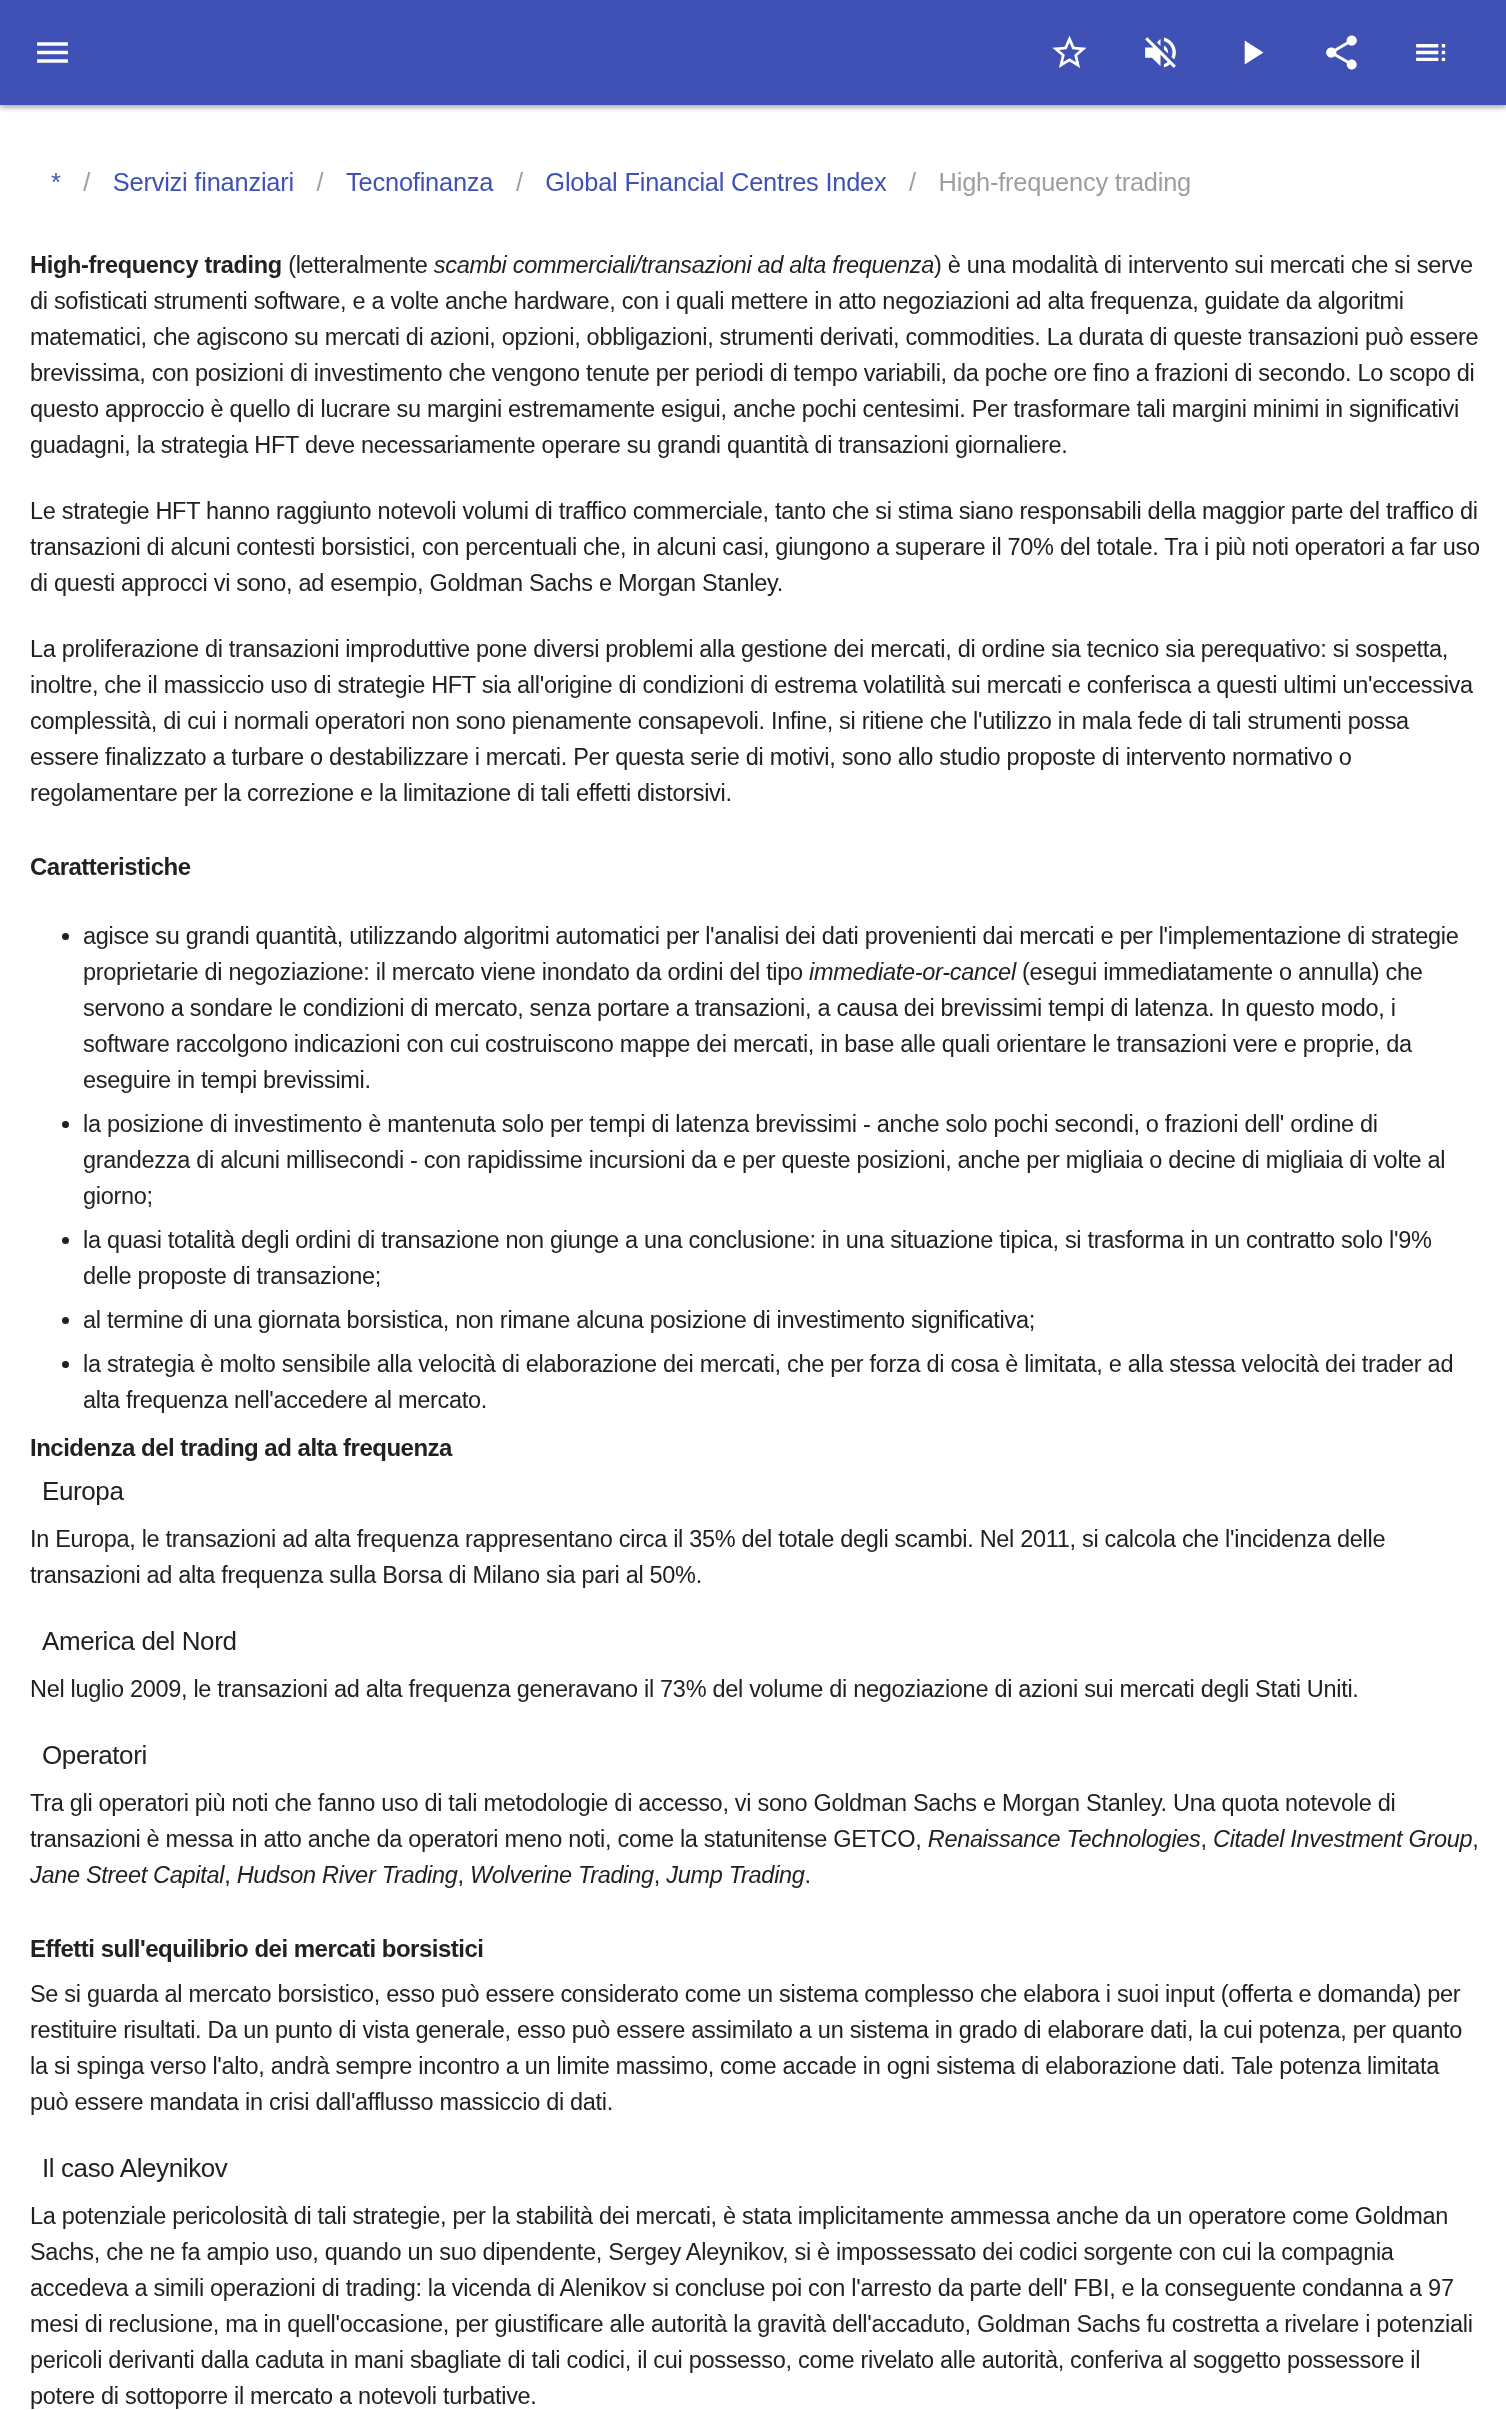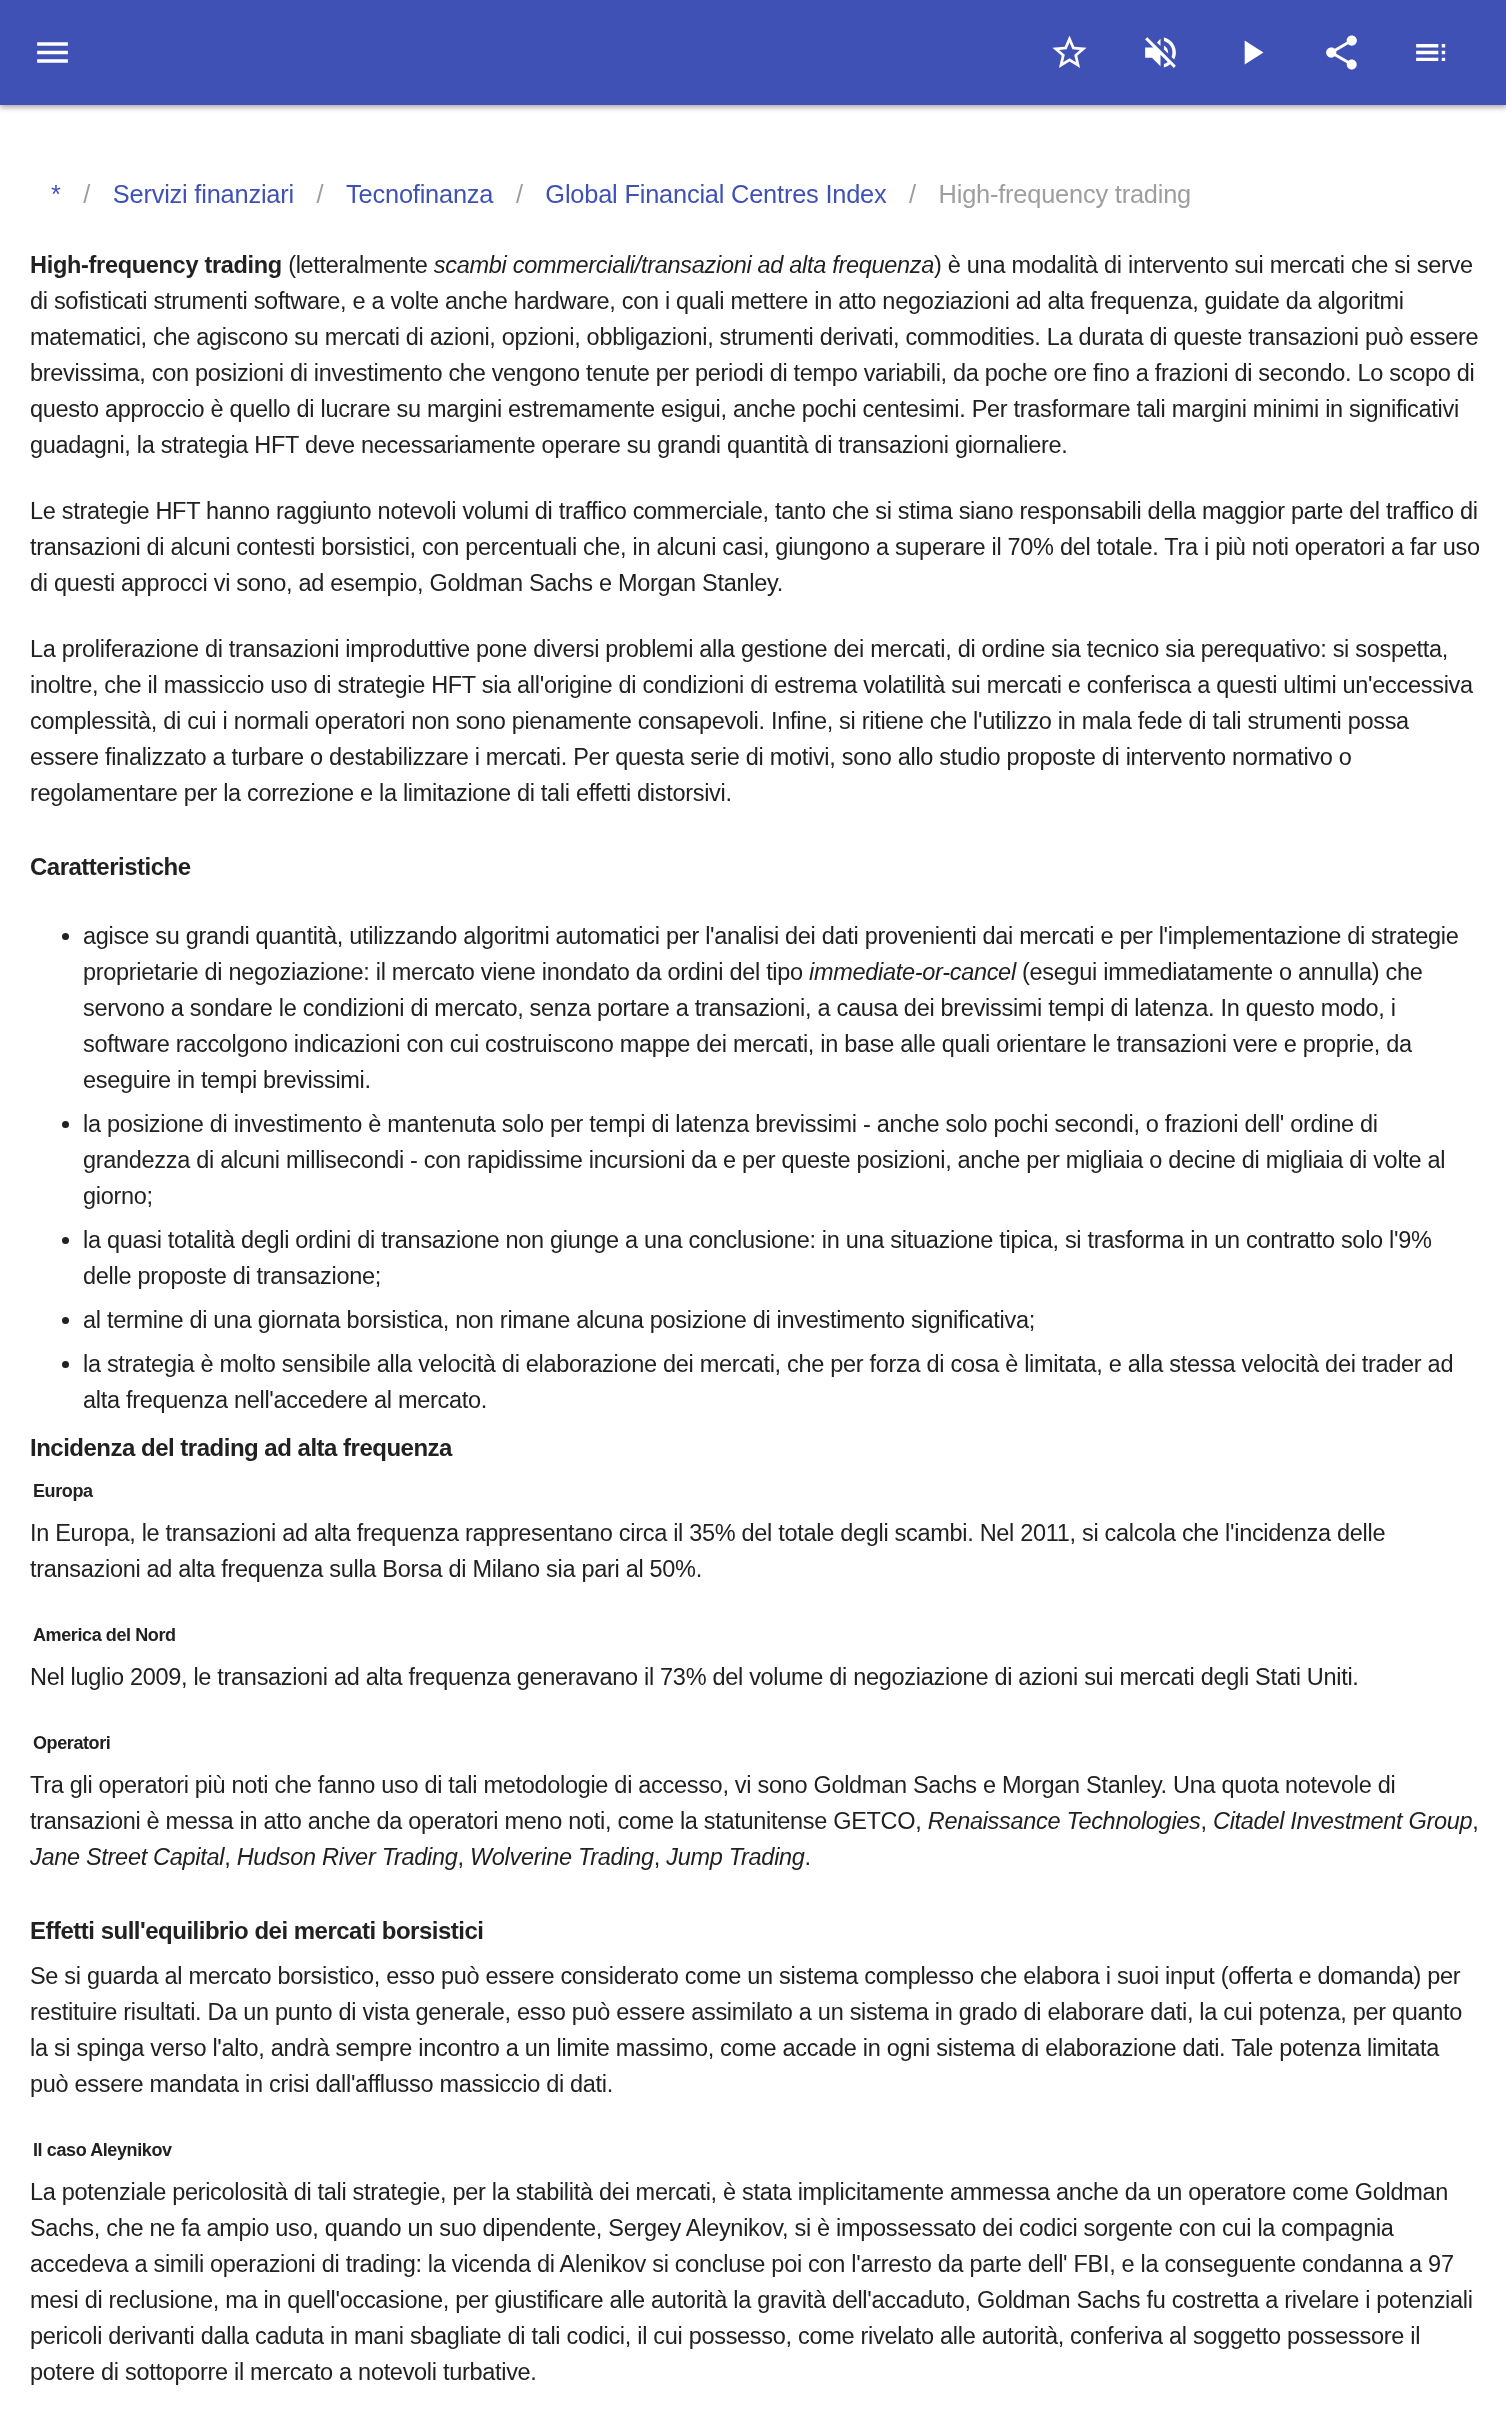--- a/index.html
+++ b/index.html
@@ -1,28 +1,28 @@
 <!DOCTYPE html>
 <html style="font-size:15px"><head>
 <meta charset="utf-8">
 <style>
   html, body { margin: 0; padding: 0; background: #ffffff; }
   body { width: 1507px; height: 2411px; overflow: hidden; position: relative; font-family: "Liberation Sans", sans-serif; color: #212121; }
   .appbar { position: absolute; left: 0; top: 0; width: 1507px; height: 105px; background: #3f51b5; box-shadow: 0 2.8px 5.6px rgba(0,0,0,0.35); z-index: 2; }
   .appbar .icon { position: absolute; top: 26px; width: 53px; height: 53px; display: flex; align-items: center; justify-content: center; cursor: pointer; }
   .appbar svg { width: 41px; height: 41px; fill: #ffffff; }
   .content { position: absolute; left: 30px; top: 105px; width: 1450px; }
-  .breadcrumb { position: absolute; left: 21px; top: 56px; font-size: 25.4px; line-height: 66px; white-space: nowrap; letter-spacing: -0.2px; }
+  .breadcrumb { position: absolute; left: 21px; top: 44px; font-size: 25.4px; line-height: 66px; white-space: nowrap; letter-spacing: -0.2px; }
   .breadcrumb a { color: #3f51b5; text-decoration: none; }
   .breadcrumb .sep { color: #9e9e9e; margin: 0 22.6px; }
   .breadcrumb .current { color: #9e9e9e; }
   .article { position: absolute; left: 0; top: 136px; width: 1450px; font-size: 23.5px; line-height: 36px; letter-spacing: -0.3px; }
   .article p { margin: 6px 0 30px 0; }
   h2 { font-size: 24px; line-height: 43px; margin: 0; font-weight: bold; letter-spacing: -0.5px; }
-  h3 { font-size: 18px; line-height: 36px; margin: 3px; font-weight: bold; letter-spacing: -0.4px; }
+  h3 { font-size: 26px; line-height: 36px; margin: 12px; font-weight: normal; letter-spacing: -0.4px; }
   ul { margin: 30px 0 0 0; padding-left: 45px; }
   ul li { margin: 8px; padding: 0; }
 </style>
 </head>
 <body>
 
 <div class="appbar">
   <div class="icon" style="left:26px;">
     <svg viewBox="0 0 24 24">
         <path d="M3 6h18v2H3zM3 11h18v2H3zM3 16h18v2H3z"></path>

